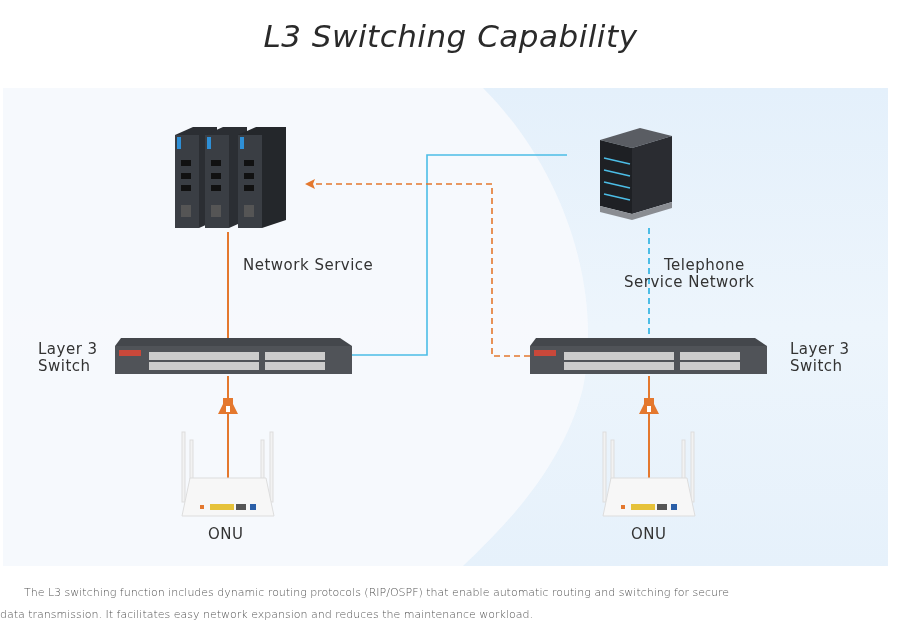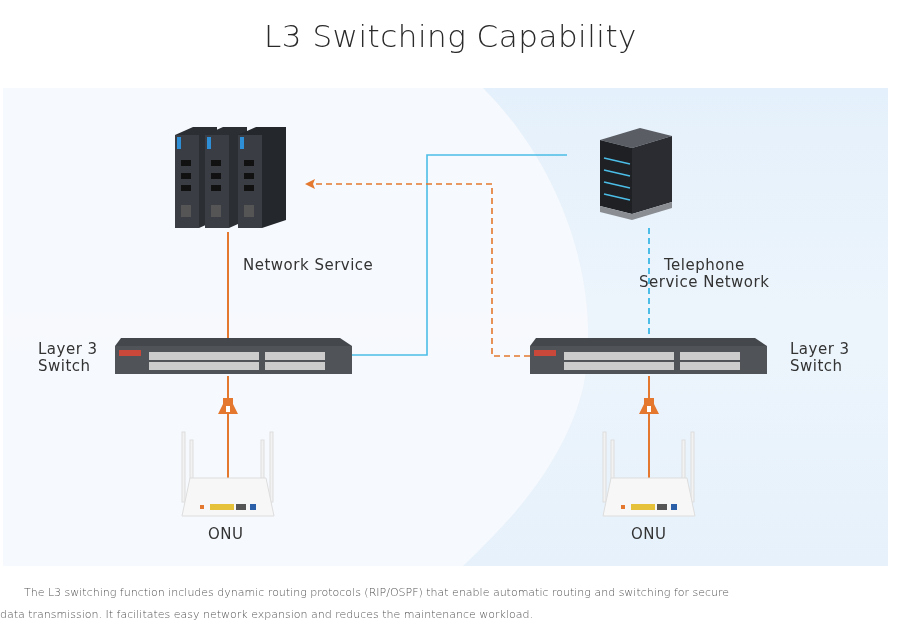--- a/index.html
+++ b/index.html
@@ -1,17 +1,17 @@
 <!DOCTYPE html>
 <html><head>
 <meta charset="utf-8">
 <style>
   html, body { margin:0; padding:0; background:#ffffff; }
   body { width:901px; height:633px; position:relative; overflow:hidden; font-family:"DejaVu Sans", sans-serif; color:#222; }
-  .title { position:absolute; left:0; top:18px; width:901px; text-align:center; font-size:31px; font-weight:300; color:#2a2a2a; letter-spacing:0.5px; }
+  .title { position:absolute; left:0; top:18px; width:901px; text-align:center; font-size:31px; font-weight:300; color:#2a2a2a; letter-spacing:0.5px;font-style:italic; }
   .panel { position:absolute; left:3px; top:88px; width:885px; height:478px; overflow:hidden;
            background:linear-gradient(180deg,#e4f0fb 0%,#edf5fc 50%,#e6f1fb 100%); }
   .panel-light { position:absolute; left:0; top:0; width:100%; height:100%; }
   .lbl { position:absolute; font-size:15px; color:#333; line-height:17px; letter-spacing:0.5px; white-space:nowrap;text-align:center; }
   .desc { position:absolute; left:0; top:582px; width:747px; font-size:11px; line-height:22px; color:#555; font-weight:300; }
   .desc p { margin:0; text-indent:24px; }
   svg { position:absolute; left:0; top:0; }
 </style>
 </head>
 <body>
@@ -133,21 +133,21 @@
     <path d="M12,46 L88,46 L96,84 L4,84 Z" fill="#f7f7f7" stroke="#ddd"></path>
     <rect x="22" y="73" width="4" height="4" fill="#e4782e"></rect>
     <rect x="32" y="72" width="24" height="6" fill="#e6c23a"></rect>
     <rect x="58" y="72" width="10" height="6" fill="#555"></rect>
     <rect x="72" y="72" width="6" height="6" fill="#2b5fa8"></rect>
   </g>
 </svg>
 
 <div class="lbl" style="left:243px;top:257px;">Network Service</div>
 <div class="lbl" style="left:664px;top:257px;">Telephone</div>
-<div class="lbl" style="left:639px;top:274px;">Service Network</div>
+<div class="lbl" style="left:624px;top:274px;">Service Network</div>
 <div class="lbl" style="left:38px;top:341px;">Layer 3</div>
 <div class="lbl" style="left:38px;top:358px;">Switch</div>
 <div class="lbl" style="left:790px;top:341px;">Layer 3</div>
 <div class="lbl" style="left:790px;top:358px;">Switch</div>
 <div class="lbl" style="left:208px;top:526px;">ONU</div>
 <div class="lbl" style="left:631px;top:526px;">ONU</div>
 
 <div class="desc">
   <p>The L3 switching function includes dynamic routing protocols (RIP/OSPF) that enable automatic routing and switching for secure data transmission. It facilitates easy network expansion and reduces the maintenance workload.</p>
 </div>

